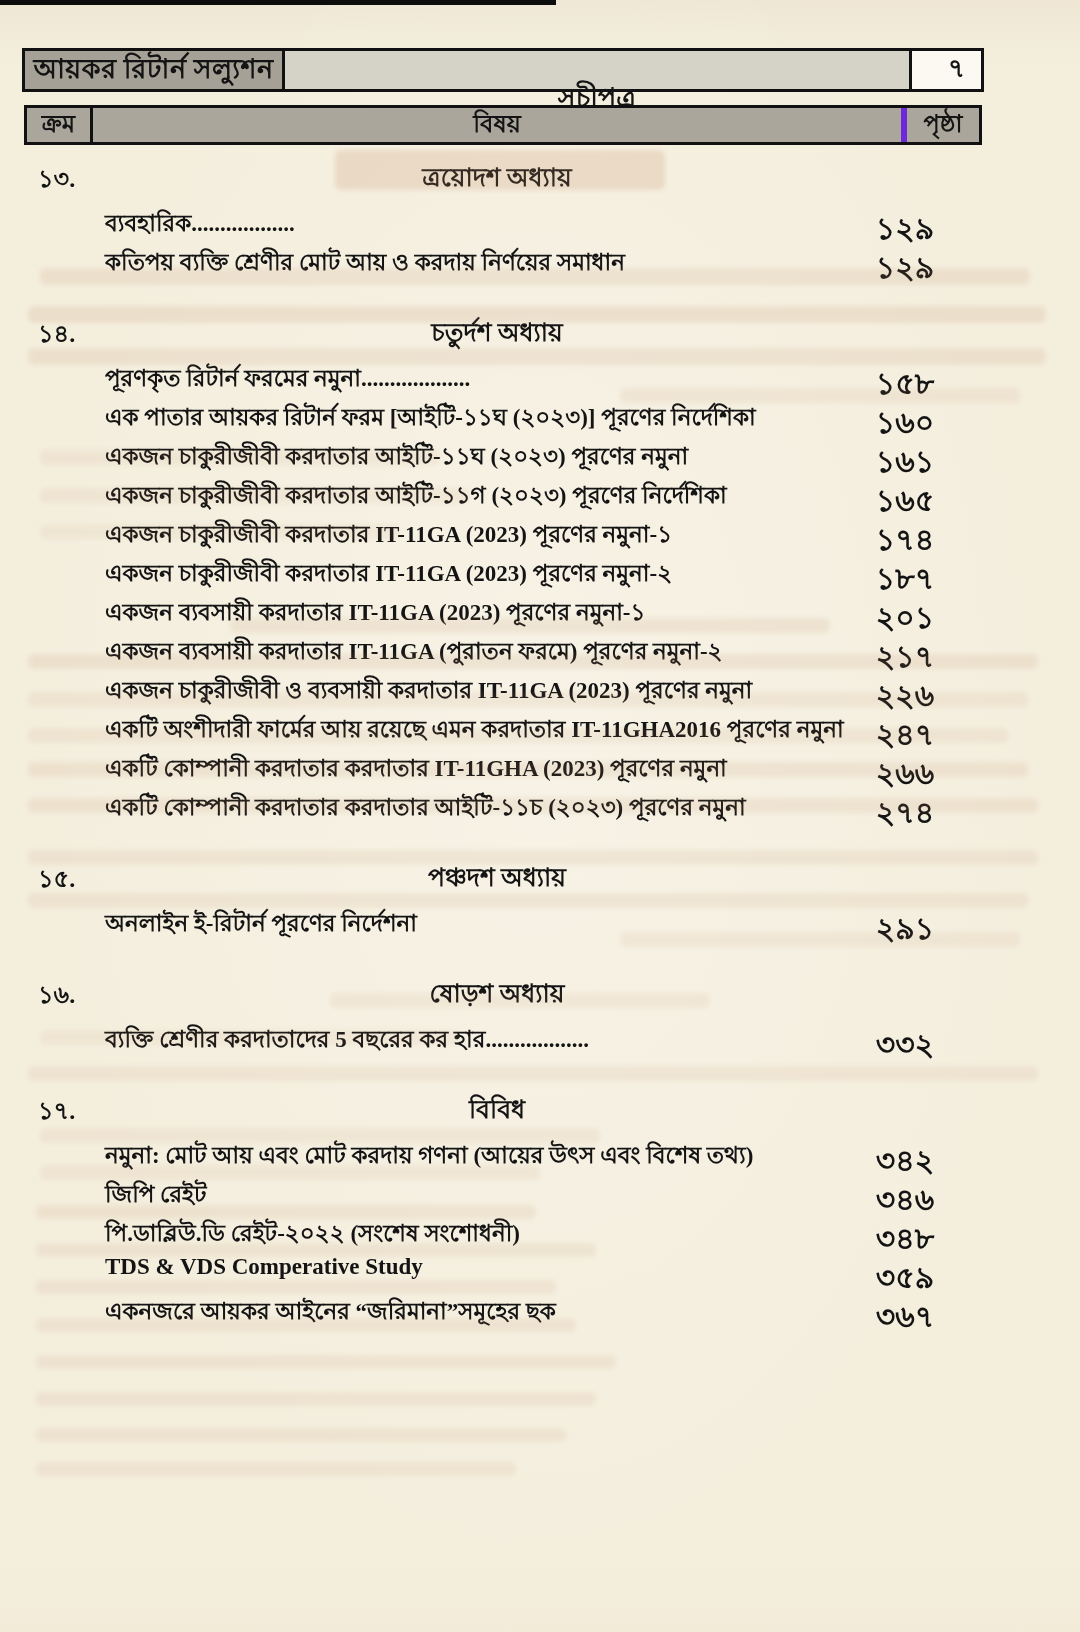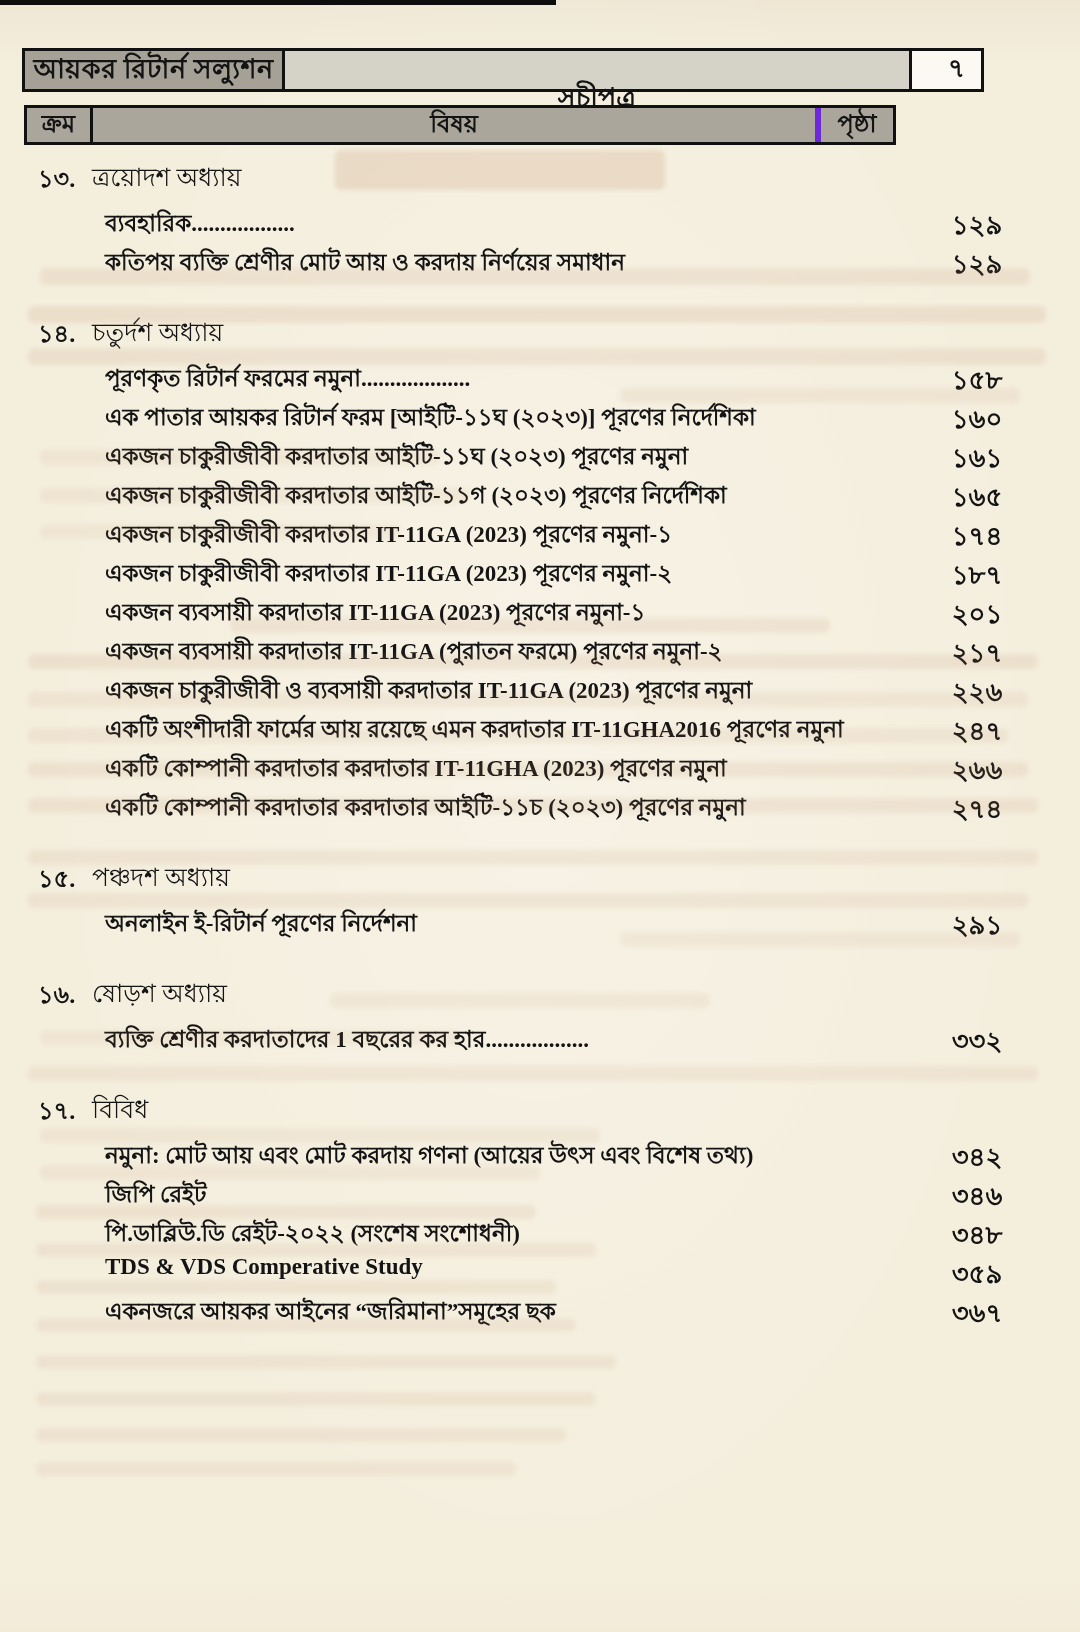--- a/index.html
+++ b/index.html
@@ -41,51 +41,51 @@
     flex:1; background:linear-gradient(180deg,#ddd9ce,#cfccc1);
     justify-content:center; font-weight:bold; font-size:27px;margin-top:48px;
   }
   .hc-page {
     width:72px; background:#fbf9f1; border-left:3px solid #111;
     justify-content:flex-end; padding-right:16px;
     font-weight:bold; font-size:26px;
   }
   
   .table-header {
-    position:absolute; left:24px; top:105px; width:872px; height:40px;
+    position:absolute; left:24px; top:105px; width:958px; height:40px;
     display:flex;
     border:3px solid #111;
     box-sizing:border-box;
     background:#aaa69b;
     font-weight:bold; font-size:24px;
   }
   .th-cell { display:flex; align-items:center; justify-content:center; box-sizing:border-box; }
   .th-serial { width:66px; border-right:3px solid #111; }
   .th-subject { flex:1; }
   .th-page { width:78px; border-left:6px solid #6d28d9; }
   
   .toc { position:absolute; left:24px; top:154px; width:1008px; }
   .section-head { position:relative; height:46px; margin-top:31px; }
   .section:first-child .section-head { margin-top:2px; }
   .serial {
     position:absolute; left:14px; top:4px;
     font-size:24px; font-weight:600;
   }
   .chapter {
     position:absolute; left:68px; top:2px; width:810px;
-    text-align:left; font-weight:normal; font-size:25px;
+    text-align:center; font-weight:bold; font-size:25px;
   }
   .entry { position:relative; height:39px; }
   .entry-title {
     position:absolute; left:81px; top:3px; max-width:760px;
     font-size:23px; font-weight:600; white-space:nowrap;
   }
   .entry-page {
-    position:absolute; left:898px; top:3px; width:110px;
-    text-align:center; font-size:26px; font-weight:600;
+    position:absolute; left:826px; top:3px; width:110px;
+    text-align:center; font-size:30px; font-weight:600;
   }
   
   .ghost-overlay { position:absolute; left:0; top:0; width:1080px; height:1632px; pointer-events:none; }
   .ghost {
     position:absolute; border-radius:6px;
     background:#bf8a62; filter:blur(2px);
   }
 </style>
 </head>
 <body>
@@ -183,21 +183,21 @@
           <span class="entry-title">অনলাইন ই-রিটার্ন পূরণের নির্দেশনা</span>
           <span class="entry-page">২৯১</span>
         </div>
       </div>
       <div class="section">
         <div class="section-head">
           <span class="serial">১৬.</span>
           <div class="chapter">ষোড়শ অধ্যায়</div>
         </div>
         <div class="entry">
-          <span class="entry-title">ব্যক্তি শ্রেণীর করদাতাদের 1 বছরের কর হার..................</span>
+          <span class="entry-title">ব্যক্তি শ্রেণীর করদাতাদের 5 বছরের কর হার..................</span>
           <span class="entry-page">৩৩২</span>
         </div>
       </div>
       <div class="section">
         <div class="section-head">
           <span class="serial">১৭.</span>
           <div class="chapter">বিবিধ</div>
         </div>
         <div class="entry">
           <span class="entry-title">নমুনা: মোট আয় এবং মোট করদায় গণনা (আয়ের উৎস এবং বিশেষ তথ্য)</span>

